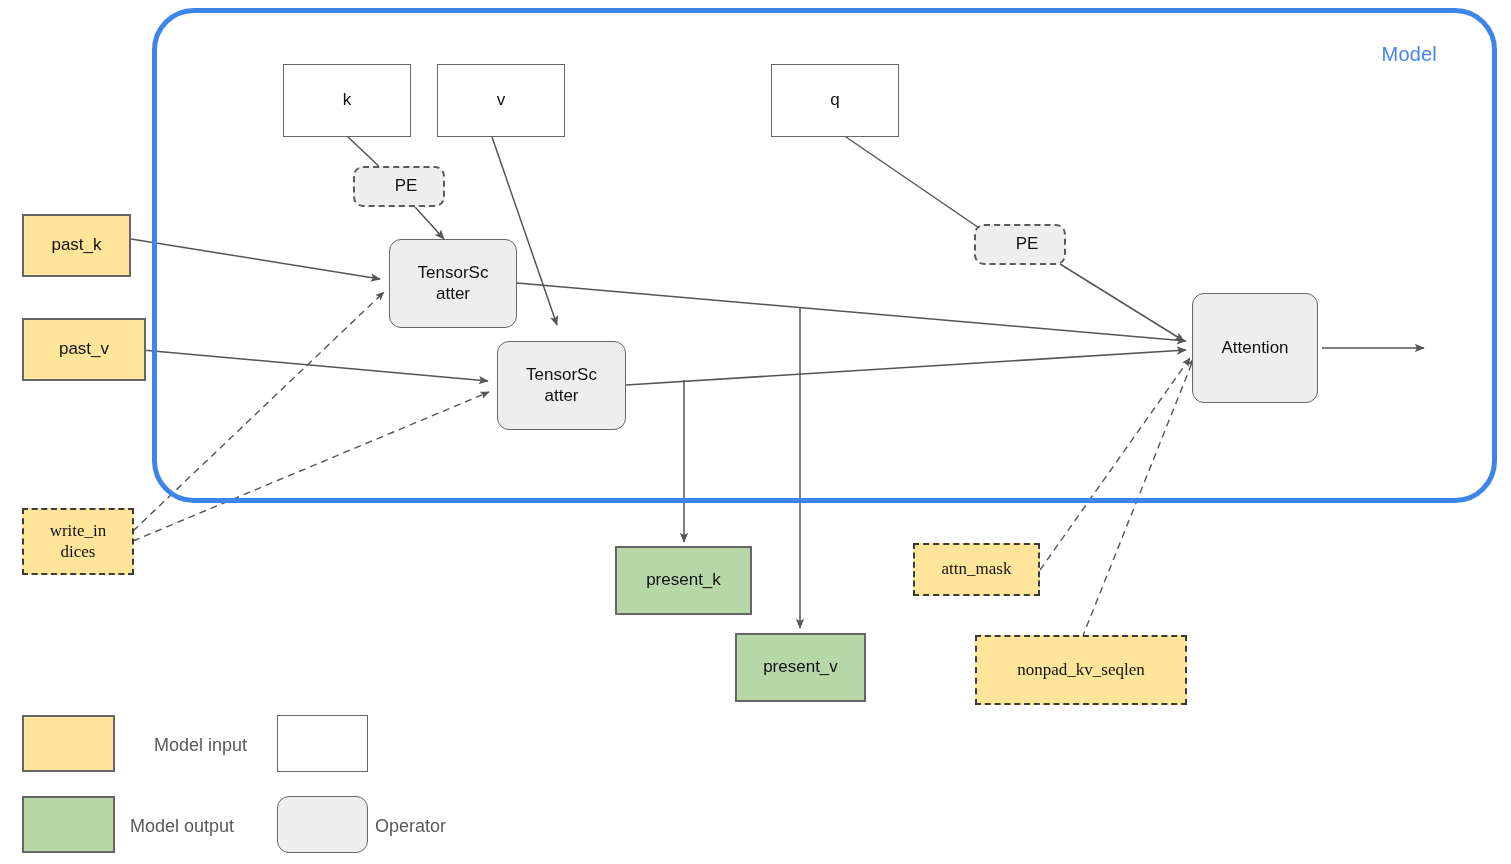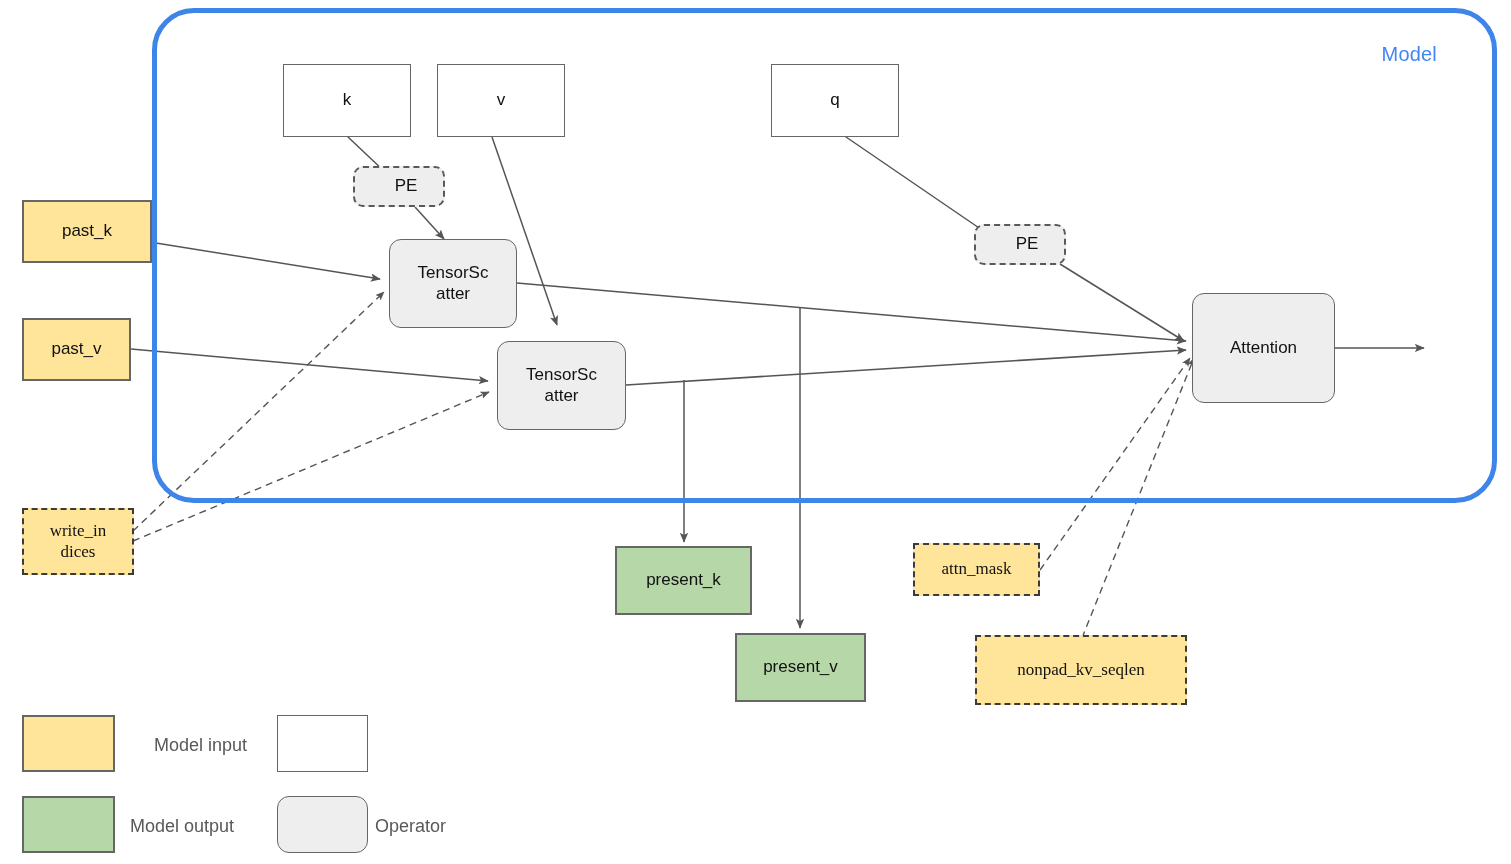--- a/index.html
+++ b/index.html
@@ -174,44 +174,44 @@
   </div>
 
   <div class="node n-op-dashed" style="left:353px; top:166px; width:92px; height:41px;">
     <span>PE</span>
   </div>
 
   <div class="node n-op-dashed" style="left:974px; top:224px; width:92px; height:41px;">
     <span>PE</span>
   </div>
 
-  <div class="node n-input" style="left:22px; top:200px; width:130px; height:63px;">
+  <div class="node n-input" style="left:22px; top:214px; width:109px; height:63px;">
     <span>past_k</span>
   </div>
 
-  <div class="node n-input" style="left:22px; top:318px; width:109px; height:63px;">
+  <div class="node n-input" style="left:22px; top:318px; width:124px; height:63px;">
     <span>past_v</span>
   </div>
 
   <div class="node n-input-dashed" style="left:22px; top:508px; width:112px; height:67px; white-space:pre-line;">
     <span>write_in
 dices</span>
   </div>
 
   <div class="node n-op" style="left:389px; top:239px; width:128px; height:89px; white-space:pre-line;">
     <span>TensorSc
 atter</span>
   </div>
 
   <div class="node n-op" style="left:497px; top:341px; width:129px; height:89px; white-space:pre-line;">
     <span>TensorSc
 atter</span>
   </div>
 
-  <div class="node n-op" style="left:1192px; top:293px; width:143px; height:110px;">
+  <div class="node n-op" style="left:1192px; top:293px; width:126px; height:110px;">
     <span>Attention</span>
   </div>
 
   <div class="node n-output" style="left:615px; top:546px; width:137px; height:69px;">
     <span>present_k</span>
   </div>
 
   <div class="node n-output" style="left:735px; top:633px; width:131px; height:69px;">
     <span>present_v</span>
   </div>

